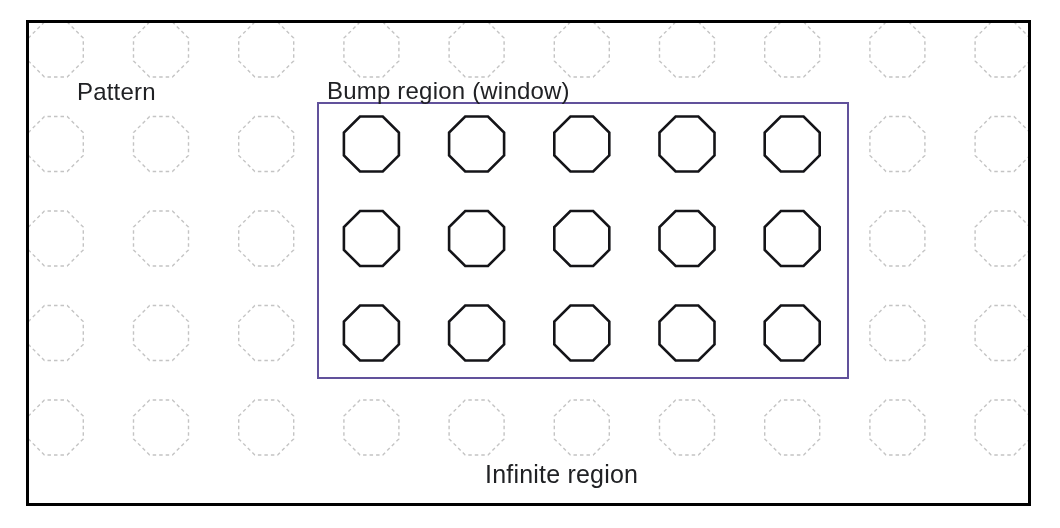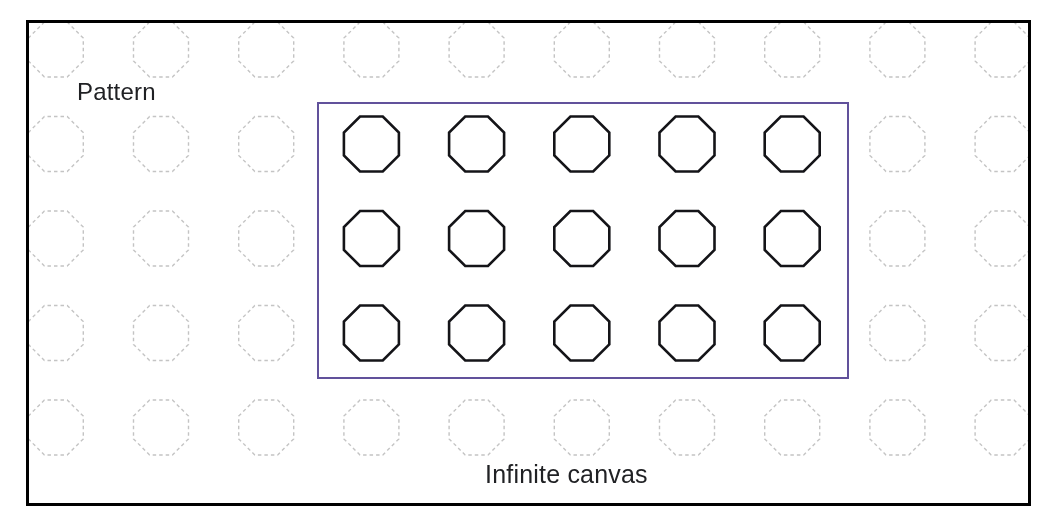--- a/index.html
+++ b/index.html
@@ -110,16 +110,17 @@
         <polygon points="819.70,438.89 803.59,455.00 780.81,455.00 764.70,438.89 764.70,416.11 780.81,400.00 803.59,400.00 819.70,416.11" fill="none" stroke="#c4c4c4" stroke-width="1.4" stroke-dasharray="3.5 3"></polygon>
         <polygon points="924.90,438.89 908.79,455.00 886.01,455.00 869.90,438.89 869.90,416.11 886.01,400.00 908.79,400.00 924.90,416.11" fill="none" stroke="#c4c4c4" stroke-width="1.4" stroke-dasharray="3.5 3"></polygon>
         <polygon points="1030.10,438.89 1013.99,455.00 991.21,455.00 975.10,438.89 975.10,416.11 991.21,400.00 1013.99,400.00 1030.10,416.11" fill="none" stroke="#c4c4c4" stroke-width="1.4" stroke-dasharray="3.5 3"></polygon>
       </svg>
   </div>
 
   <div class="bump-region"></div>
 
   <div class="label label-pattern">Pattern</div>
 
+  <div class="label label-bump">Bump region (window)</div>
 
-  <div class="label label-infinite">Infinite canvas</div>
+  <div class="label label-infinite">Infinite region</div>
 
 </div>
 
 </body></html>

